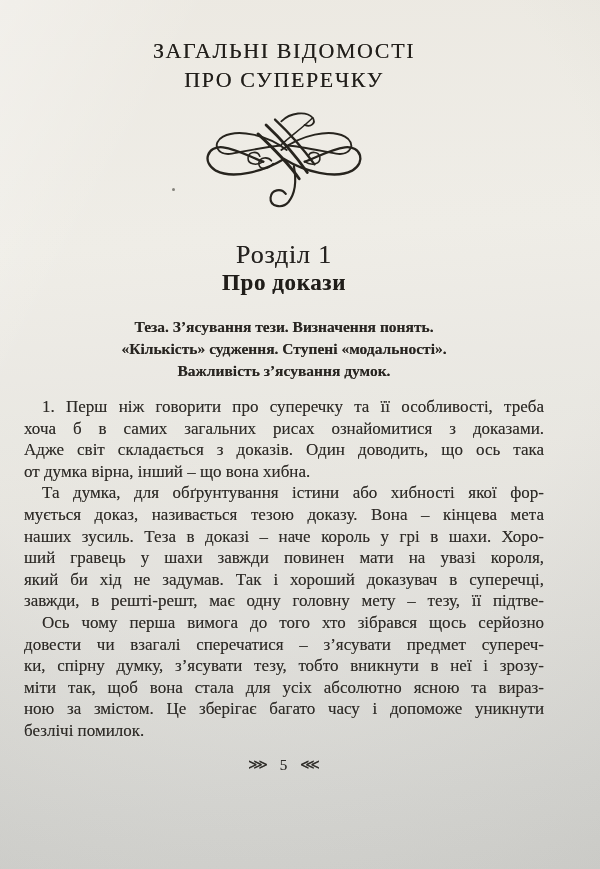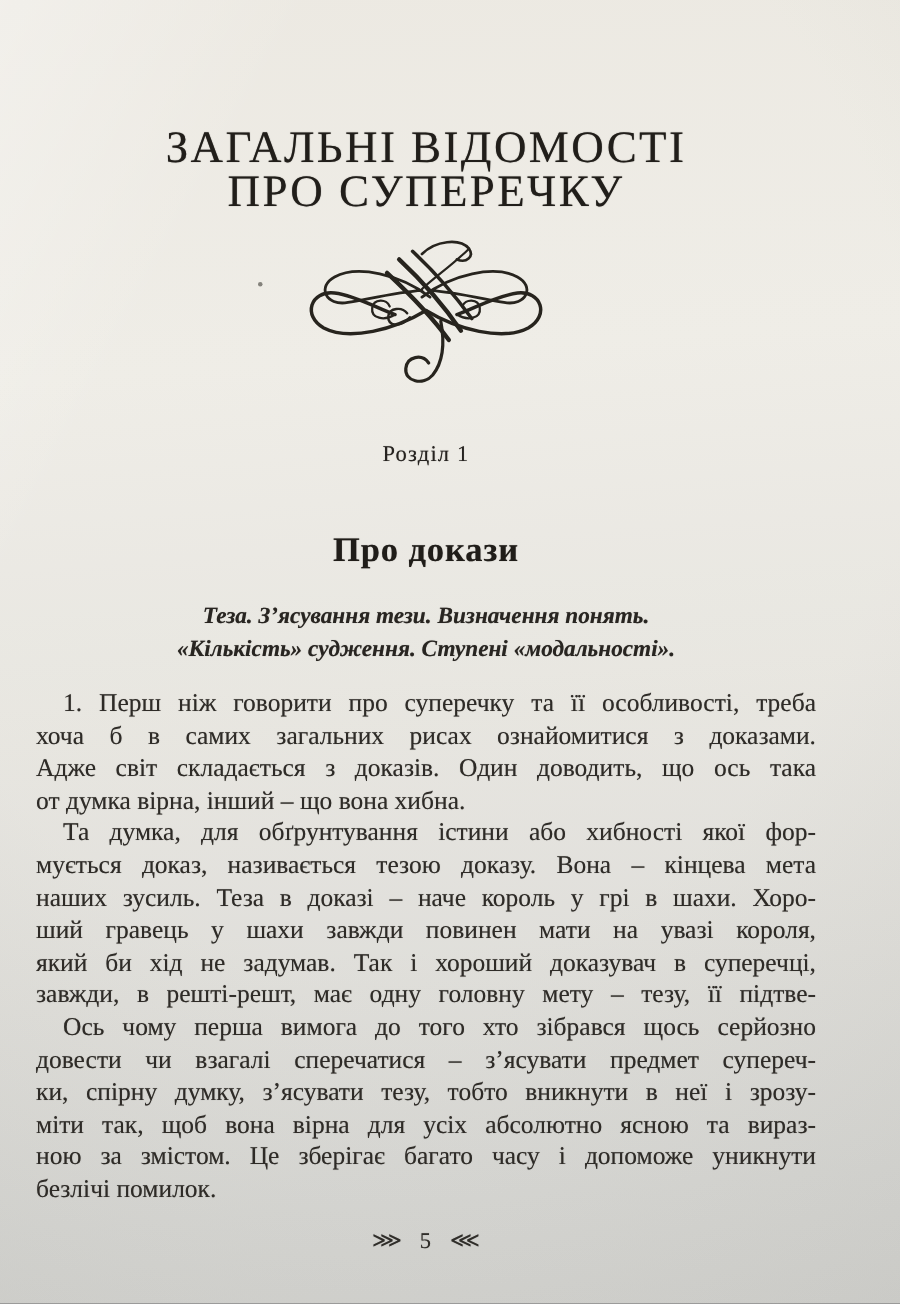--- a/index.html
+++ b/index.html
@@ -18,52 +18,50 @@
   .sheen {
     position: absolute; inset: 0; pointer-events: none;
     background: linear-gradient(118deg, rgba(255,255,255,0.30) 0%, rgba(255,255,255,0) 20%);
   }
   .column {
     position: absolute;
     left: 24px; top: 0;
     width: 520px;
   }
   .book-title {
-    margin-top: 84px;
+    margin-top: 36px;
     text-align: center;
-    font-size: 30px;
+    font-size: 22px;
     line-height: 29px;
     letter-spacing: 1.6px;
     color: #211e1a;
     text-shadow: 0 0 0.6px rgba(33,30,26,0.65);
   }
   .ornament-wrap { margin: 13px auto 0; width: 216px; height: 104px; }
   .chapter-number {
     margin-top: 31px;
     text-align: center;
-    font-size: 15px;
+    font-size: 26px;
     line-height: 26px;
     letter-spacing: 0.8px;
     color: #262320;
     text-shadow: 0 0 0.5px rgba(38,35,32,0.6);
   }
   .chapter-title {
     text-align: center;
     font-size: 23px;
     line-height: 30px;
     font-weight: bold;
     letter-spacing: 0.6px;
     color: #201d19;
     text-shadow: 0 0 0.5px rgba(32,29,25,0.6);
-    margin-top: 36px;
   }
   .epigraph {
     margin-top: 18px;
     text-align: center;
-    font-style: italic;
     font-weight: bold;
     font-size: 15.5px;
     line-height: 22px;
     color: #282521;
     text-shadow: 0 0 0.5px rgba(40,37,33,0.55);
   }
   .body-text {
     margin-top: 14px;
     font-size: 17px;
     line-height: 21.6px;
@@ -123,37 +121,38 @@
         </g>
       </svg>
     </div>
 
     <div class="chapter-number">Розділ 1</div>
     <div class="chapter-title">Про докази</div>
 
     <div class="epigraph">
       <div>Теза. З’ясування тези. Визначення понять.</div>
       <div>«Кількість» судження. Ступені «модальності».</div>
+      <div>Важливість з’ясування думок.</div>
     </div>
 
     <div class="body-text">
         <div class="bline first">1. Перш ніж говорити про суперечку та її особливості, треба</div>
         <div class="bline">хоча б в самих загальних рисах ознайомитися з доказами.</div>
         <div class="bline">Адже світ складається з доказів. Один доводить, що ось така</div>
         <div class="bline last">от думка вірна, інший – що вона хибна.</div>
         <div class="bline first">Та думка, для обґрунтування істини або хибності якої фор-</div>
         <div class="bline">мується доказ, називається тезою доказу. Вона – кінцева мета</div>
         <div class="bline">наших зусиль. Теза в доказі – наче король у грі в шахи. Хоро-</div>
         <div class="bline">ший гравець у шахи завжди повинен мати на увазі короля,</div>
         <div class="bline">який би хід не задумав. Так і хороший доказувач в суперечці,</div>
         <div class="bline">завжди, в решті-решт, має одну головну мету – тезу, її підтве-</div>
         <div class="bline first">Ось чому перша вимога до того хто зібрався щось серйозно</div>
         <div class="bline">довести чи взагалі сперечатися – з’ясувати предмет супереч-</div>
         <div class="bline">ки, спірну думку, з’ясувати тезу, тобто вникнути в неї і зрозу-</div>
-        <div class="bline">міти так, щоб вона вірна для усіх абсолютно ясною та вираз-</div>
+        <div class="bline">міти так, щоб вона стала для усіх абсолютно ясною та вираз-</div>
         <div class="bline">ною за змістом. Це зберігає багато часу і допоможе уникнути</div>
         <div class="bline last">безлічі помилок.</div>
       </div>
 
     <div class="footer">
       <span class="orn">⋙</span>
       <span class="pnum">5</span>
       <span class="orn">⋘</span>
     </div>
 

